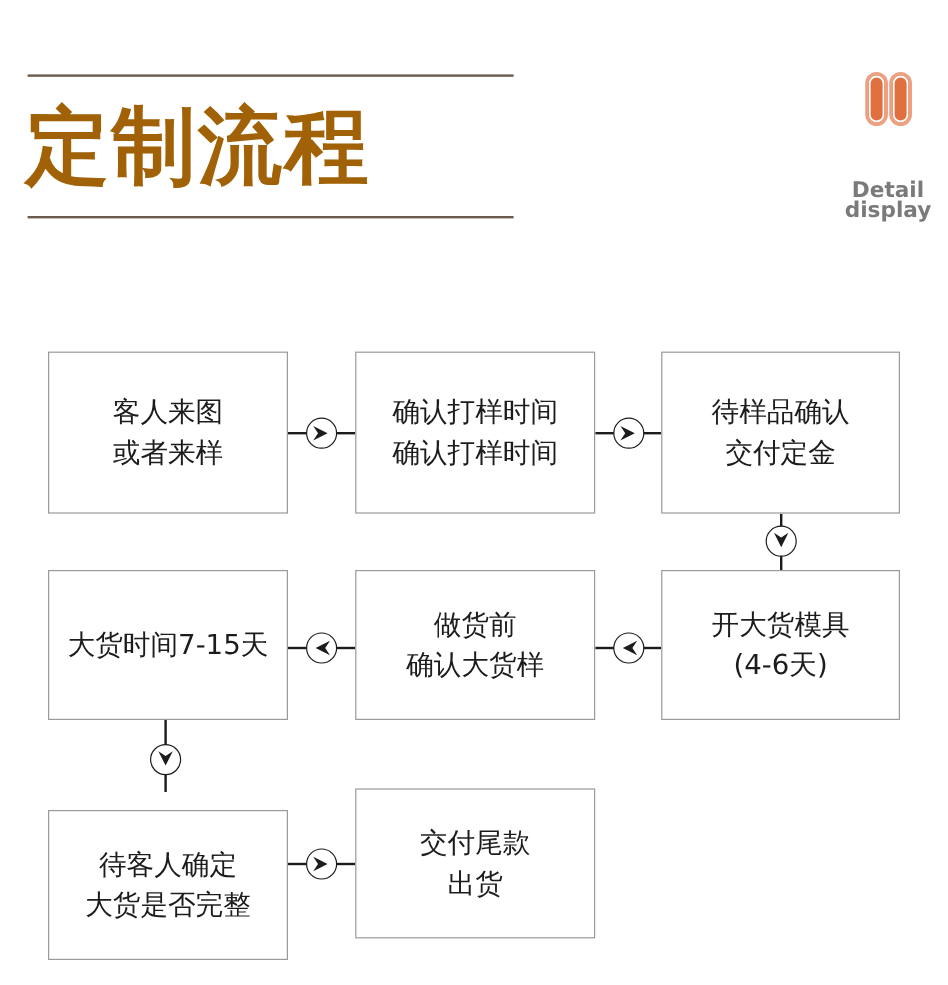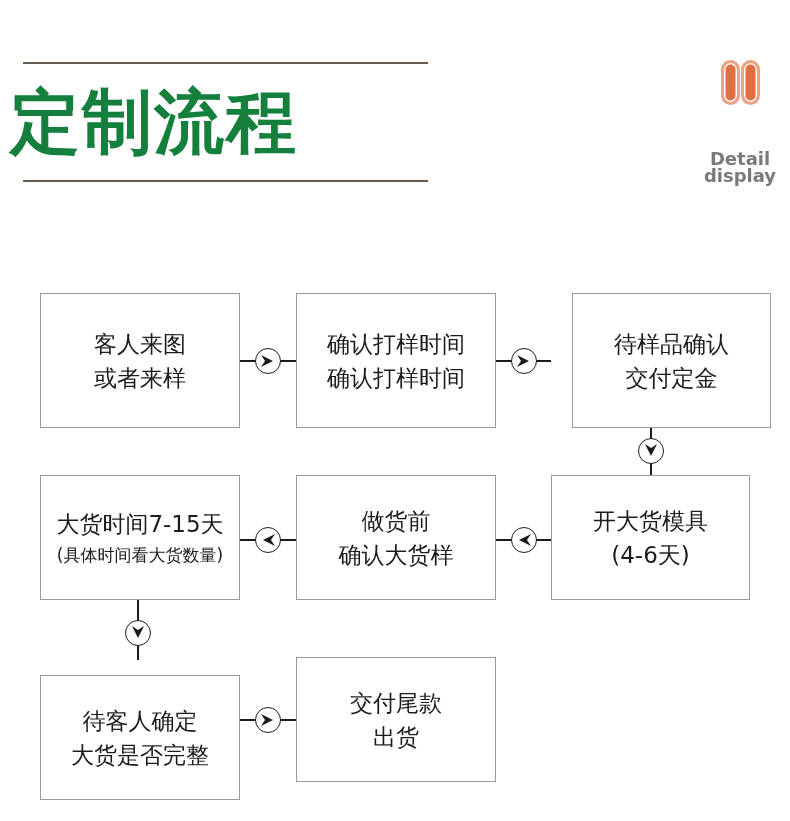--- a/index.html
+++ b/index.html
@@ -25,26 +25,26 @@
     left: 23px;
     width: 405px;
     height: 2px;
     background: #6b5a4e;
   }
   .header-rule.top  { top: 62px; }
   .header-rule.bottom { top: 180px; }
 
   .page-title {
     position: absolute;
-    left: 10px;
+    left: 21px;
     top: 76px;
     font-size: 70px;
     line-height: 92px;
     font-weight: 700;
-    color: #15803d;
+    color: #a16207;
     letter-spacing: 2px;
     white-space: nowrap;
   }
 
   
   .detail-badge {
     position: absolute;
     left: 700px;
     top: 58px;
     width: 80px;
@@ -167,28 +167,27 @@
     <div class="node" style="left:40px;  top:293px; width:200px; height:135px;">
       <span class="ln">客人来图</span>
       <span class="ln">或者来样</span>
     </div>
 
     <div class="node" style="left:296px; top:293px; width:200px; height:135px;text-align:right;">
       <span class="ln">确认打样时间</span>
       <span class="ln">确认打样时间</span>
     </div>
 
-    <div class="node" style="left:551px; top:293px; width:199px; height:135px;margin-left:21px;">
+    <div class="node" style="left:551px; top:293px; width:199px; height:135px;">
       <span class="ln">待样品确认</span>
       <span class="ln">交付定金</span>
     </div>
 
     <div class="node" style="left:40px;  top:475px; width:200px; height:125px;">
       <span class="ln">大货时间7-15天</span>
-      <span class="ln small">(具体时间看大货数量)</span>
     </div>
 
     <div class="node" style="left:296px; top:475px; width:200px; height:125px;">
       <span class="ln">做货前</span>
       <span class="ln">确认大货样</span>
     </div>
 
     <div class="node" style="left:551px; top:475px; width:199px; height:125px;">
       <span class="ln">开大货模具</span>
       <span class="ln">(4-6天)</span>

